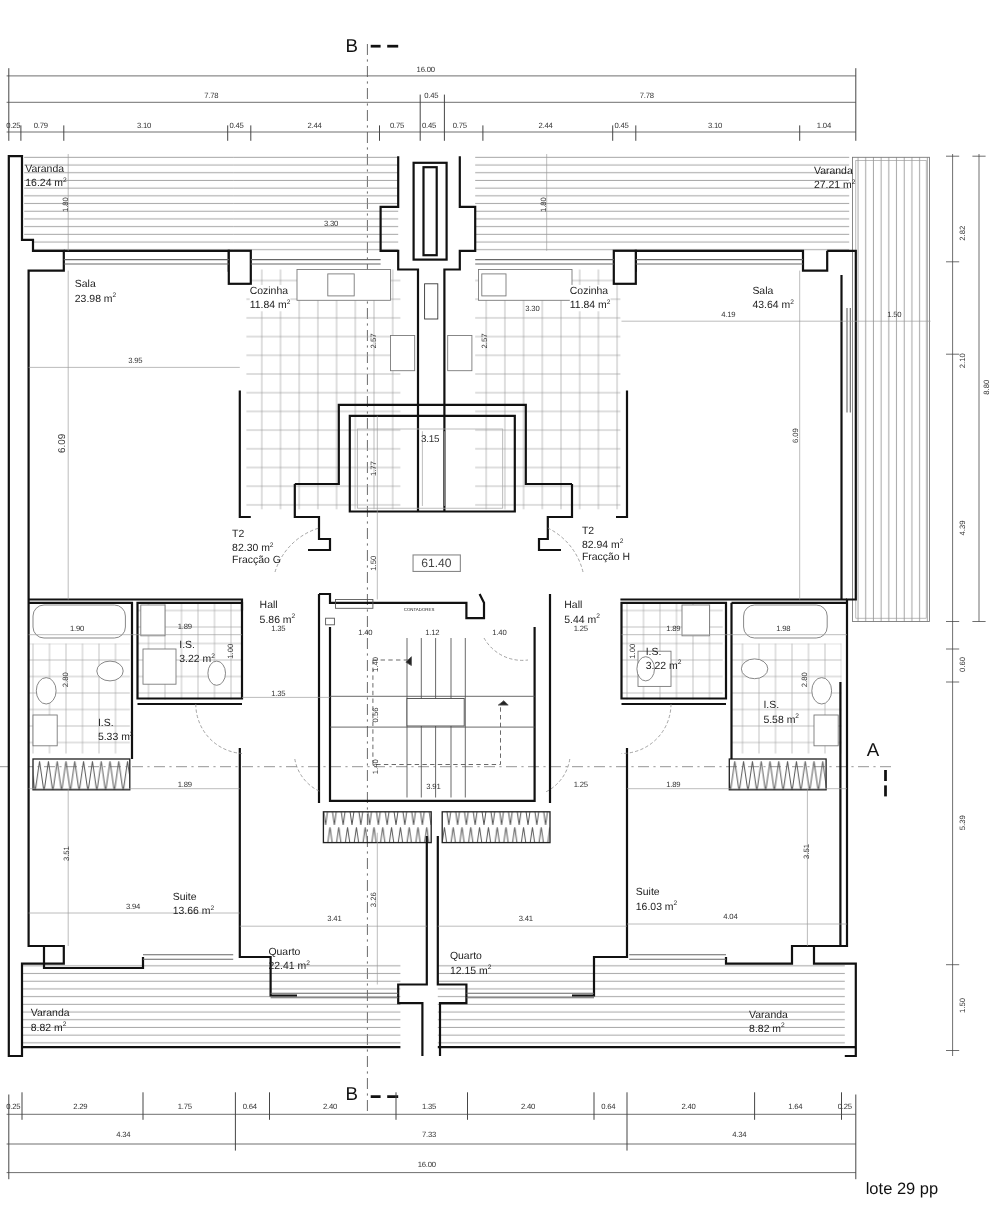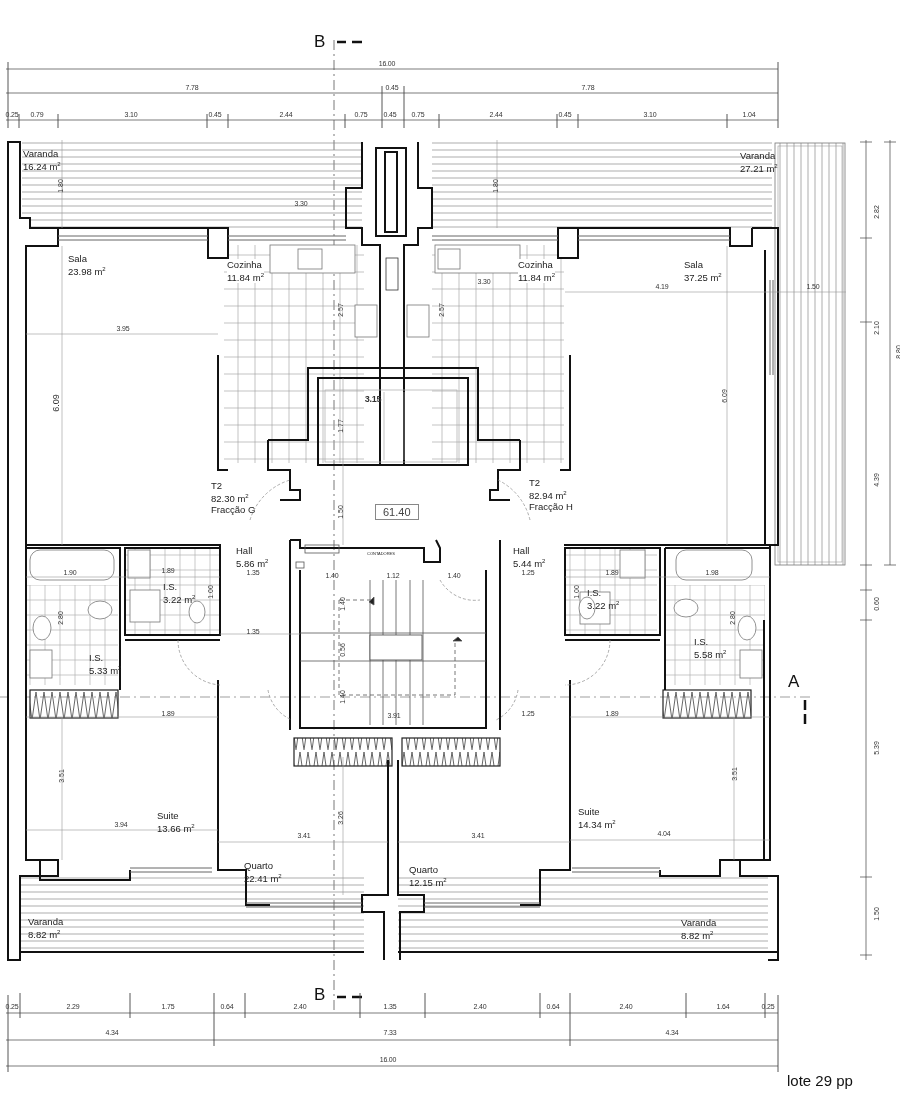--- a/index.html
+++ b/index.html
@@ -337,21 +337,21 @@
 <div class="vdim" style="left:495px;top:186px;">1.80</div>
 <div class="dim" style="left:301px;top:200px;">3.30</div>
 <div class="dim" style="left:484px;top:278px;">3.30</div>
 <div class="dim" style="left:123px;top:325px;">3.95</div>
 <div class="dim" style="left:662px;top:283px;">4.19</div>
 <div class="dim" style="left:813px;top:283px;">1.50</div>
 <div class="vdim" style="left:56px;top:403px;font-size:9px;">6.09</div>
 <div class="vdim" style="left:724px;top:396px;">6.09</div>
 <div class="vdim" style="left:340px;top:310px;">2.57</div>
 <div class="vdim" style="left:441px;top:310px;">2.57</div>
-<div class="dim" style="left:373px;top:394px;font-size:9px;font-weight:bold;">3.15</div>
+<div class="dim" style="left:391px;top:394px;font-size:9px;">3.15</div>
 <div class="vdim" style="left:340px;top:426px;">1.77</div>
 <div class="vdim" style="left:340px;top:512px;">1.50</div>
 <div class="dim" style="left:70px;top:569px;">1.90</div>
 <div class="dim" style="left:712px;top:569px;">1.98</div>
 <div class="dim" style="left:168px;top:567px;">1.89</div>
 <div class="dim" style="left:612px;top:569px;">1.89</div>
 <div class="vdim" style="left:210px;top:592px;">1.00</div>
 <div class="vdim" style="left:576px;top:592px;">1.00</div>
 <div class="vdim" style="left:60px;top:618px;">2.80</div>
 <div class="vdim" style="left:732px;top:618px;">2.80</div>
@@ -372,30 +372,30 @@
 <div class="dim" style="left:664px;top:830px;">4.04</div>
 <div class="vdim" style="left:61px;top:776px;">3.51</div>
 <div class="vdim" style="left:734px;top:774px;">3.51</div>
 <div class="dim" style="left:304px;top:832px;">3.41</div>
 <div class="dim" style="left:478px;top:832px;">3.41</div>
 <div class="vdim" style="left:340px;top:818px;">3.26</div>
 
 <div class="lbl" style="left:23px;top:148px;"><span>Varanda</span><br><span>16.24 m</span><sup>2</sup></div>
 <div class="lbl" style="left:740px;top:150px;"><span>Varanda</span><br><span>27.21 m</span><sup>2</sup></div>
 <div class="lbl" style="left:68px;top:253px;"><span>Sala</span><br><span>23.98 m</span><sup>2</sup></div>
-<div class="lbl" style="left:684px;top:259px;"><span>Sala</span><br><span>37.25 m</span><sup>2</sup></div>
+<div class="lbl" style="left:684px;top:259px;"><span>Sala</span><br><span>43.64 m</span><sup>2</sup></div>
 <div class="lbl" style="left:227px;top:259px;background:#fff;"><span>Cozinha</span><br><span>11.84 m</span><sup>2</sup></div>
 <div class="lbl" style="left:518px;top:259px;background:#fff;"><span>Cozinha</span><br><span>11.84 m</span><sup>2</sup></div>
 <div class="lbl" style="left:211px;top:480px;"><span>T2</span><br><span>82.30 m</span><sup>2</sup><br><span>Fracção G</span></div>
 <div class="lbl" style="left:529px;top:477px;"><span>T2</span><br><span>82.94 m</span><sup>2</sup><br><span>Fracção H</span></div>
 <div class="lbl" style="left:236px;top:545px;"><span>Hall</span><br><span>5.86 m</span><sup>2</sup></div>
 <div class="lbl" style="left:513px;top:545px;"><span>Hall</span><br><span>5.44 m</span><sup>2</sup></div>
 <div class="lbl" style="left:163px;top:581px;"><span>I.S.</span><br><span>3.22 m</span><sup>2</sup></div>
 <div class="lbl" style="left:587px;top:587px;"><span>I.S.</span><br><span>3.22 m</span><sup>2</sup></div>
 <div class="lbl" style="left:89px;top:652px;"><span>I.S.</span><br><span>5.33 m</span><sup>2</sup></div>
 <div class="lbl" style="left:694px;top:636px;"><span>I.S.</span><br><span>5.58 m</span><sup>2</sup></div>
 <div class="lbl" style="left:157px;top:810px;"><span>Suite</span><br><span>13.66 m</span><sup>2</sup></div>
-<div class="lbl" style="left:578px;top:806px;"><span>Suite</span><br><span>14.34 m</span><sup>2</sup></div>
+<div class="lbl" style="left:578px;top:806px;"><span>Suite</span><br><span>16.03 m</span><sup>2</sup></div>
 <div class="lbl" style="left:244px;top:860px;"><span>Quarto</span><br><span>22.41 m</span><sup>2</sup></div>
 <div class="lbl" style="left:409px;top:864px;"><span>Quarto</span><br><span>12.15 m</span><sup>2</sup></div>
 <div class="lbl" style="left:28px;top:916px;"><span>Varanda</span><br><span>8.82 m</span><sup>2</sup></div>
 <div class="lbl" style="left:681px;top:917px;"><span>Varanda</span><br><span>8.82 m</span><sup>2</sup></div>
 <div class="lbl" style="left:367px;top:548px;font-size:4px;">CONTADORES</div>
 
 </body></html>

